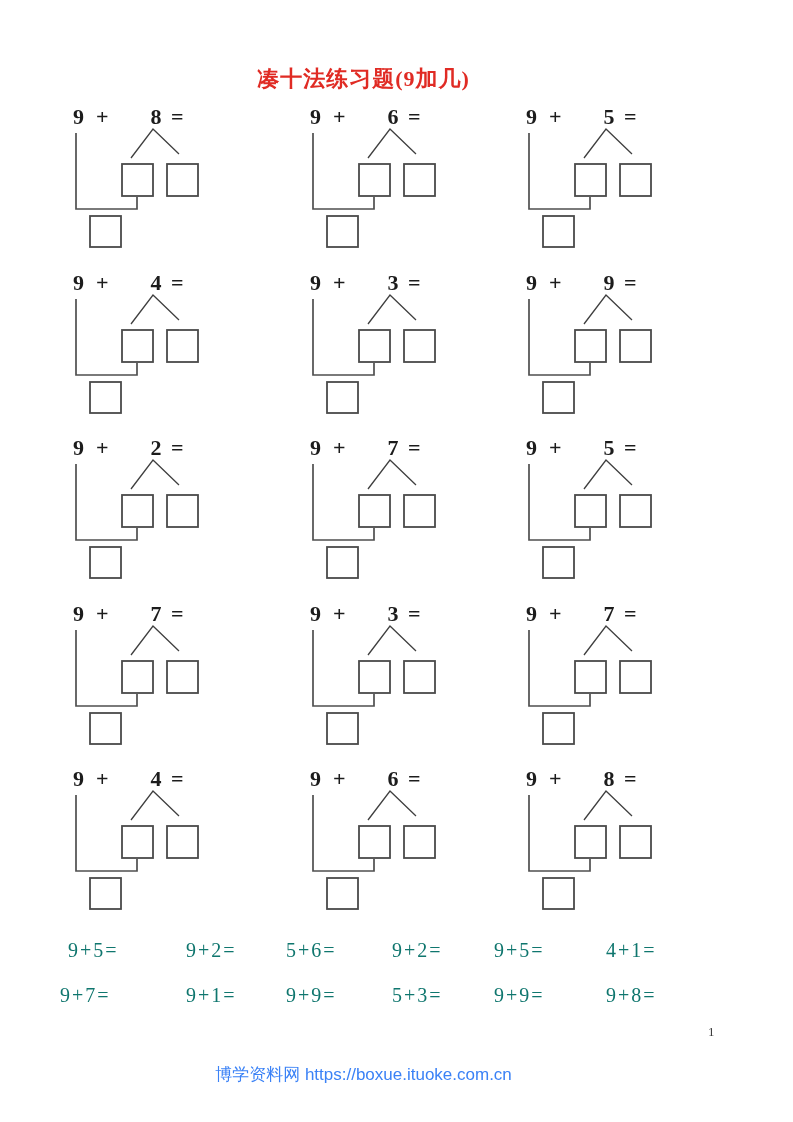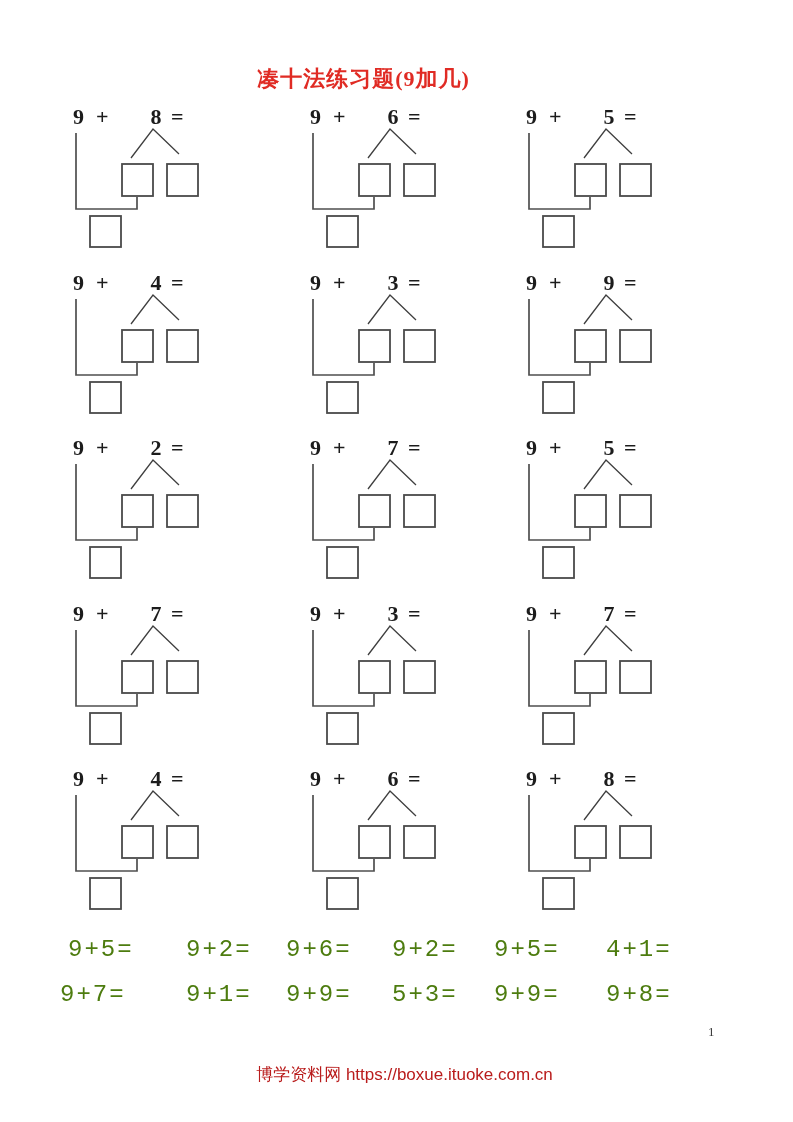--- a/index.html
+++ b/index.html
@@ -37,41 +37,40 @@
   .cell .first{left:8px;}
   .cell .plus{left:31px;font-weight:600;}
   .cell .addend{left:82px;width:18px;text-align:center;}
   .cell .equals{left:106px;font-weight:600;}
   .cell svg{position:absolute;left:0;top:20px;}
   .branch{fill:none;stroke:#3f3f3f;stroke-width:1.3;}
   .elbow{fill:none;stroke:#4f4f4f;stroke-width:1.7;}
   .bx{fill:none;stroke:#4a4a4a;stroke-width:1.8;}
   .oral{
     position:absolute;
-    font-size:24px;
+    font-size:20px;
     line-height:24px;
     letter-spacing:2px;
-    color:#4d7c0f;
-    font-family:Liberation Mono, monospace;
+    color:#0f766e;
+    font-family:Liberation Serif, serif;
   }
   .pagenum{
     position:absolute;
     left:708px;top:1024px;
     font-size:13px;
     color:#3c3c3c;
     font-family:"Liberation Serif", serif;
   }
   .footer{
     position:absolute;
     top:1063px;left:0;width:100%;
     text-align:center;
     font-size:17px;
-    color:#b91c1c;
+    color:#3b82f6;
     font-family:"Liberation Sans", sans-serif;
-    padding-left:41px;
   }
 </style>
 </head>
 <body>
 
 <div class="page">
 
   <h1 class="title">凑十法练习题(9加几)</h1>
 
   <div class="cell" style="left:65px;top:104px">
@@ -269,21 +268,21 @@
       <polyline class="branch" points="66,34 88,5 114,30"></polyline>
       <polyline class="elbow" points="11,9 11,85 72,85 72,73"></polyline>
       <rect class="bx" x="57" y="40" width="31" height="32"></rect>
       <rect class="bx" x="102" y="40" width="31" height="32"></rect>
       <rect class="bx" x="25" y="92" width="31" height="31"></rect>
     </svg>
   </div>
 
   <span class="oral" style="left:68px;top:938px">9+5=</span>
   <span class="oral" style="left:186px;top:938px">9+2=</span>
-  <span class="oral" style="left:286px;top:938px">9+6=</span>
+  <span class="oral" style="left:286px;top:938px">5+6=</span>
   <span class="oral" style="left:392px;top:938px">9+2=</span>
   <span class="oral" style="left:494px;top:938px">9+5=</span>
   <span class="oral" style="left:606px;top:938px">4+1=</span>
 
   <span class="oral" style="left:60px;top:983px">9+7=</span>
   <span class="oral" style="left:186px;top:983px">9+1=</span>
   <span class="oral" style="left:286px;top:983px">9+9=</span>
   <span class="oral" style="left:392px;top:983px">5+3=</span>
   <span class="oral" style="left:494px;top:983px">9+9=</span>
   <span class="oral" style="left:606px;top:983px">9+8=</span>

